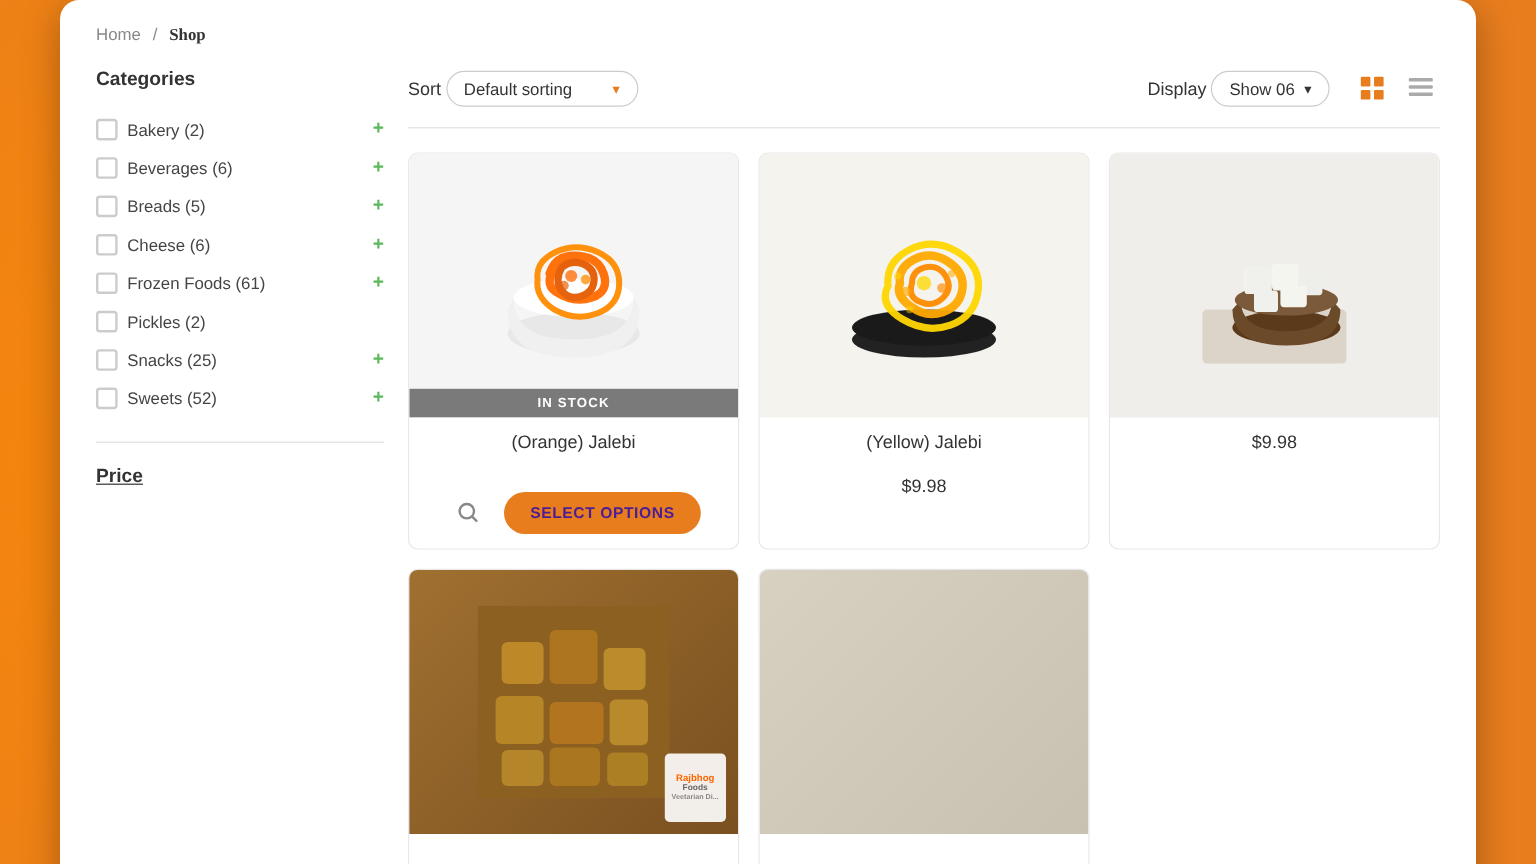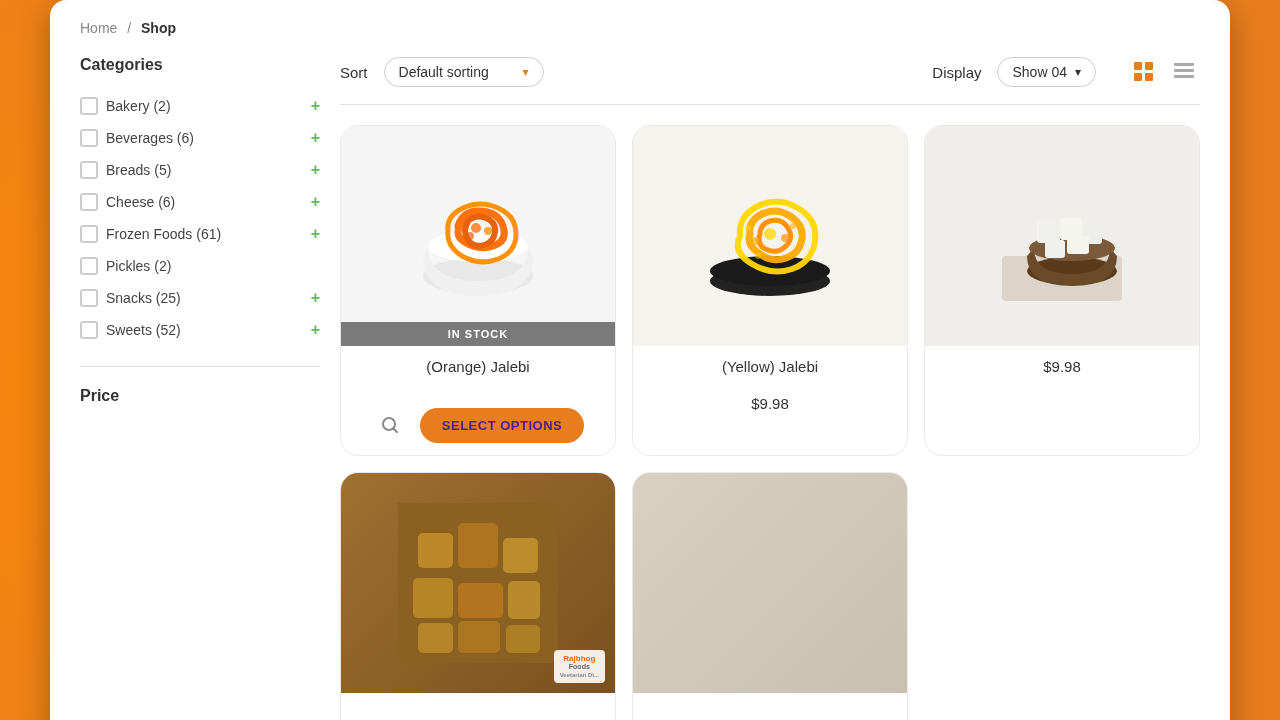--- a/index.html
+++ b/index.html
@@ -38,20 +38,21 @@
       cursor: pointer;
       margin-top: 26px;
     }
     .breadcrumb .separator {
       margin: 0 6px;
       color: #888;
     }
     .breadcrumb .current {
       font-weight: bold;
       color: #333;
+      font-family: Liberation Serif, serif;
     }
     .main-area {
       display: flex;
       flex: 1;
       gap: 20px;
     }
     .sidebar {
       width: 240px;
       flex-shrink: 0;
     }
@@ -92,28 +93,29 @@
     }
     .sidebar-divider {
       border: none;
       border-top: 1px solid #e0e0e0;
       margin: 20px 0;
     }
     .price-title {
       font-size: 16px;
       font-weight: bold;
       color: #333;
+      text-decoration: underline;
     }
     .content-area {
       flex: 1;
     }
     .toolbar {
       display: flex;
       align-items: center;
-      gap: 16px;
+      gap: 4px;
       margin-bottom: 20px;
       padding-bottom: 16px;
       border-bottom: 1px solid #e0e0e0;
       justify-content: space-between;
     }
     .sort-label {
       font-size: 15px;
       color: #333;
       font-weight: 500;
     }
@@ -174,21 +176,21 @@
     .view-icon.list {
       color: #aaa;
     }
     .products-grid {
       display: grid;
       grid-template-columns: repeat(3, 1fr);
       gap: 16px;
     }
     .product-card {
       border: 1px solid #e8e8e8;
-      border-radius: 18px;
+      border-radius: 8px;
       overflow: hidden;
       cursor: pointer;
       position: relative;
       background: #fff;
     }
     .product-image-container {
       width: 100%;
       height: 220px;
       display: flex;
       align-items: center;
@@ -260,21 +262,21 @@
       text-transform: uppercase;
     }
     
     .food-img-1 { background: linear-gradient(to bottom, #fff8f0, #f0ece8); }
     .brand-overlay {
       position: absolute;
       bottom: 10px;
       right: 10px;
       background: rgba(255,255,255,0.9);
       border-radius: 4px;
-      padding: 4px 6px;
+      padding: 16px 6px;
       font-size: 9px;
       font-weight: bold;
       color: #8B6914;
       text-align: center;
       line-height: 1.2;
     }
   </style>
 </head>
 <body>
 
@@ -339,21 +341,21 @@
       <div class="content-area">
 
         <div class="toolbar">
           <span class="sort-label">Sort</span>
           <div class="sort-dropdown">
             <span>Default sorting</span>
             <span class="dropdown-arrow">▾</span>
           </div>
           <span class="display-label">Display</span>
           <div class="display-dropdown">
-            <span>Show 04</span>
+            <span>Show 06</span>
             <span class="dropdown-arrow">▾</span>
           </div>
           <div class="view-icons">
             <div class="view-icon">
               <svg width="22" height="22" viewBox="0 0 22 22" fill="none">
                 <rect x="1" y="1" width="8" height="8" rx="1" fill="#e87d1e"></rect>
                 <rect x="12" y="1" width="8" height="8" rx="1" fill="#e87d1e"></rect>
                 <rect x="1" y="12" width="8" height="8" rx="1" fill="#e87d1e"></rect>
                 <rect x="12" y="12" width="8" height="8" rx="1" fill="#e87d1e"></rect>
               </svg>

